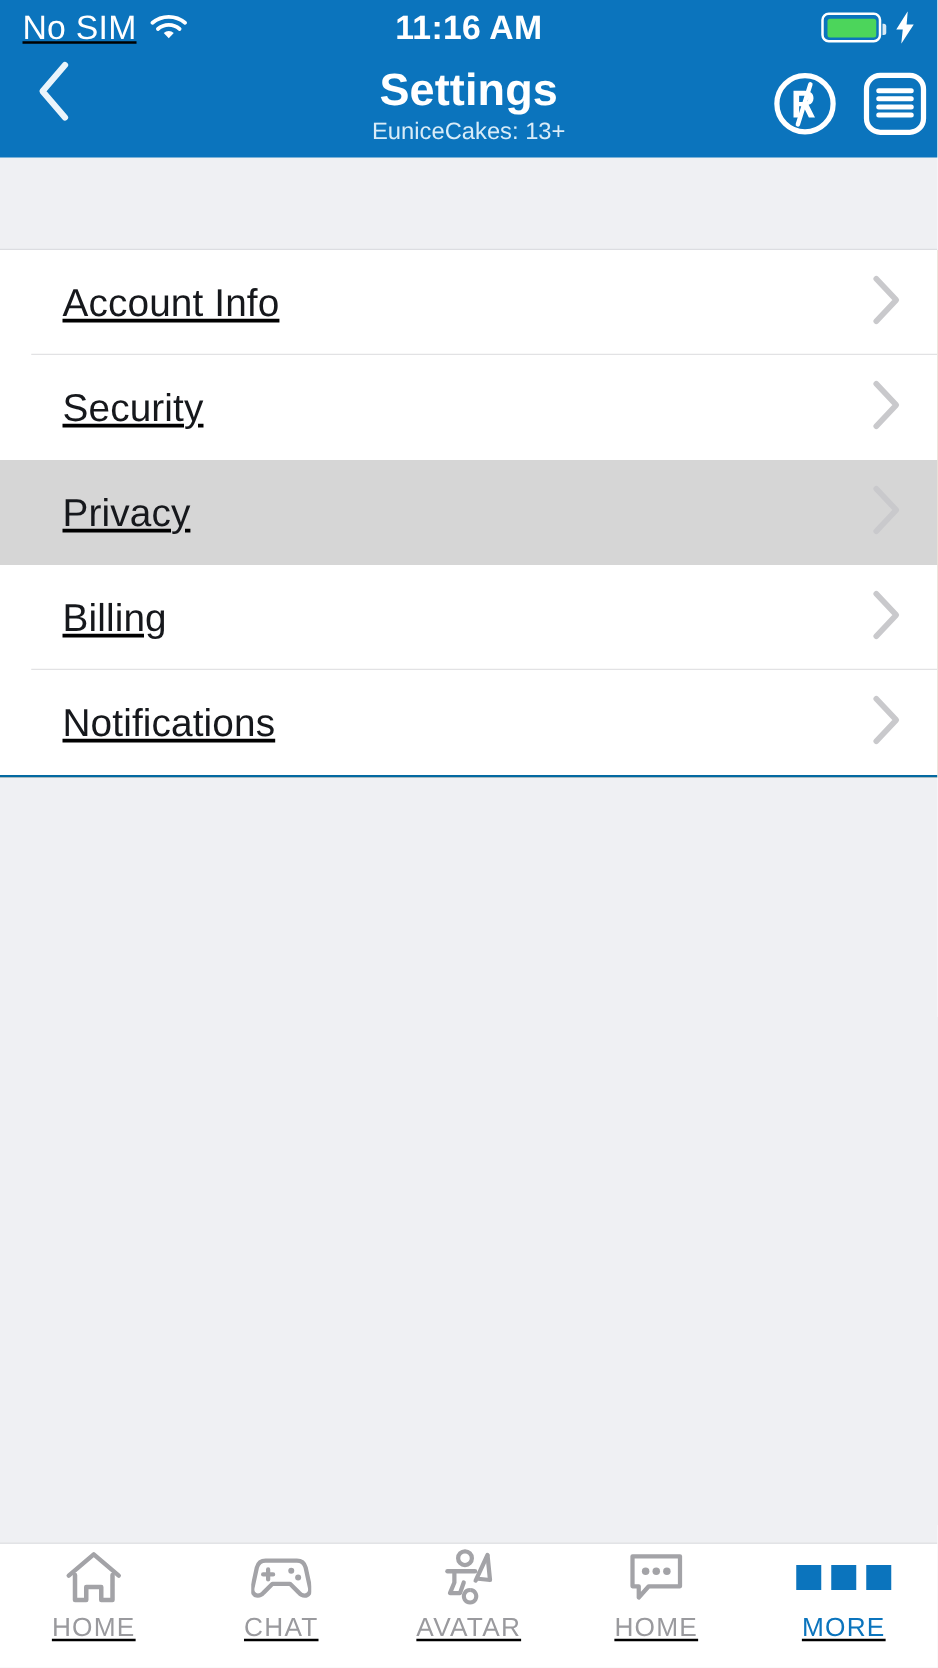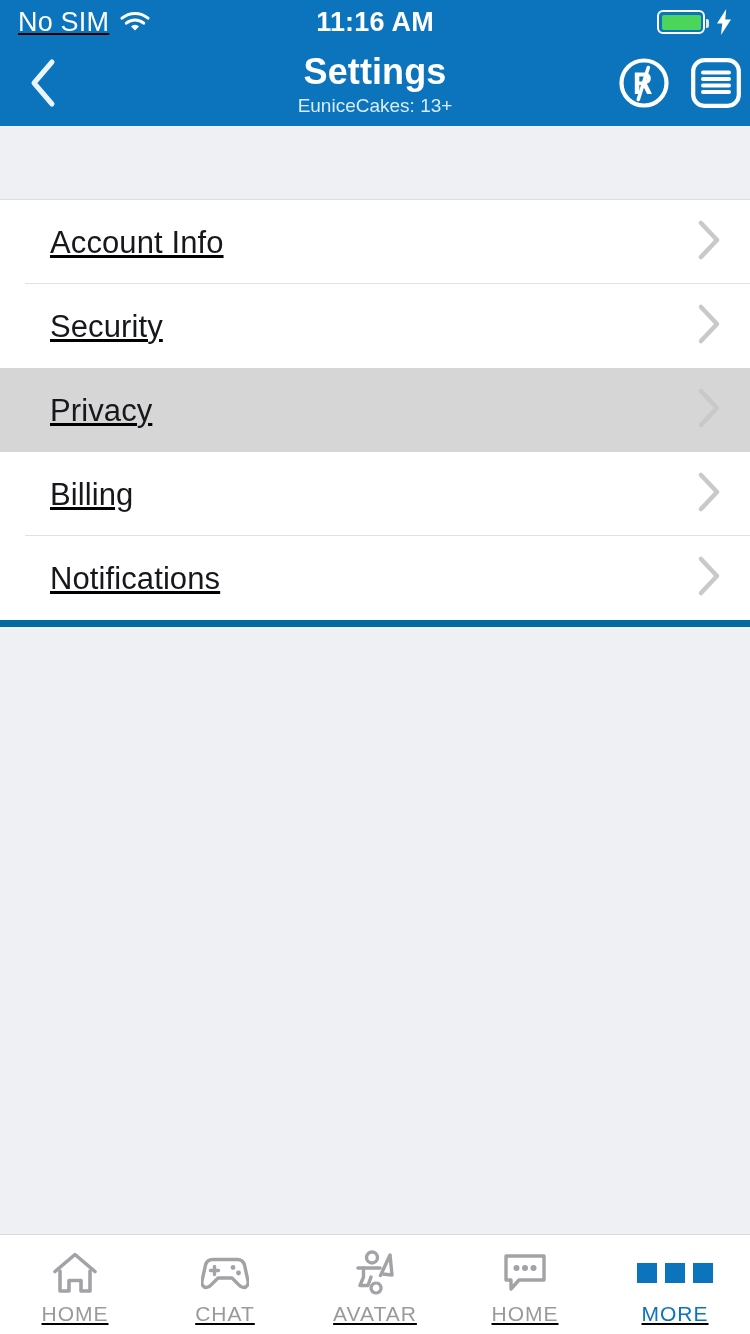--- a/index.html
+++ b/index.html
@@ -81,21 +81,20 @@
     background:#4cd55b;
     border-radius:2px;
   }
   .bolt { display:block; width:16px; height:26px; margin-left:7px; }
 
   
   .nav-bar {
     height:82px;
     background:#0b74bd;
     display:flex;
-    align-items:center;
     padding:0 8px 0 26px;
     position:relative;
     flex:0 0 auto;
   }
   .back-btn {
     width:56px; height:62px;
     display:flex; align-items:center;
     cursor:pointer;
     z-index:3;
   }
@@ -141,21 +140,21 @@
     overflow:hidden;
   }
   .top-gap {
     height:74px;
     background:#eff0f3;
     border-bottom:1px solid #dcdde1;
     flex:0 0 auto;
   }
   .settings-list {
     background:#a16207;
-    border-bottom:7px solid #0369a1;
+    border-bottom:2px solid #0369a1;
     flex:0 0 auto;
   }
   .list-row {
     height:84px;
     display:flex;
     align-items:center;
     padding:0 28px 0 50px;
     background:#ffffff;
     cursor:pointer;
     position:relative;
@@ -187,21 +186,20 @@
     border-top:1px solid #d9dade;
     display:flex;
     align-items:stretch;
     flex:0 0 auto;
   }
   .tab {
     flex:1 1 0;
     display:flex;
     flex-direction:column;
     align-items:center;
-    justify-content:center;
     gap:7px;
     cursor:pointer;
     padding-top:4px;
   }
   .tab-icon {
     height:46px;
     display:flex;
     align-items:center;
     justify-content:center;
   }

